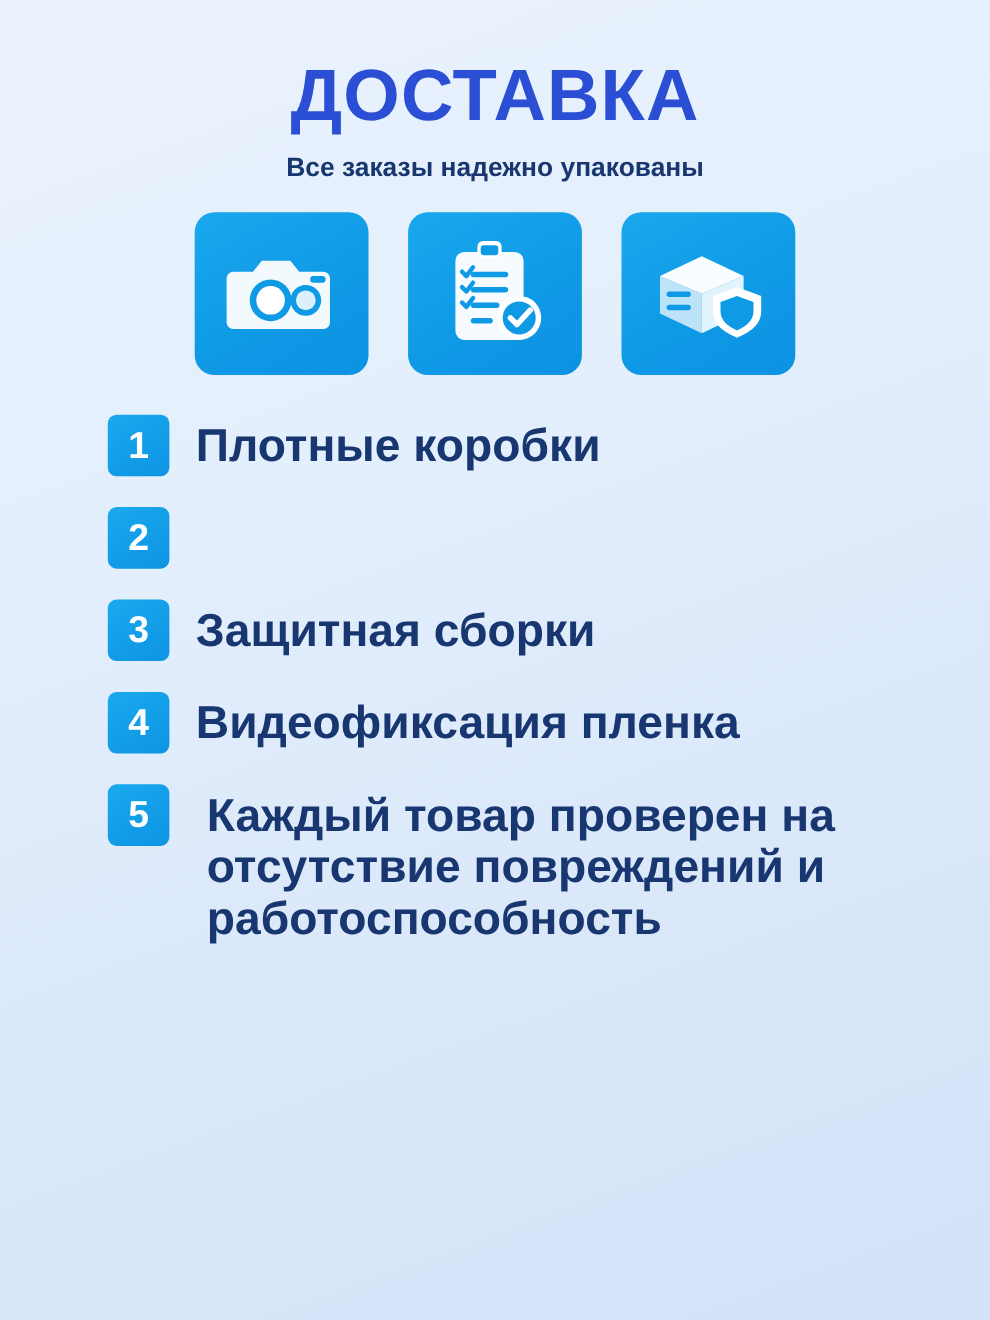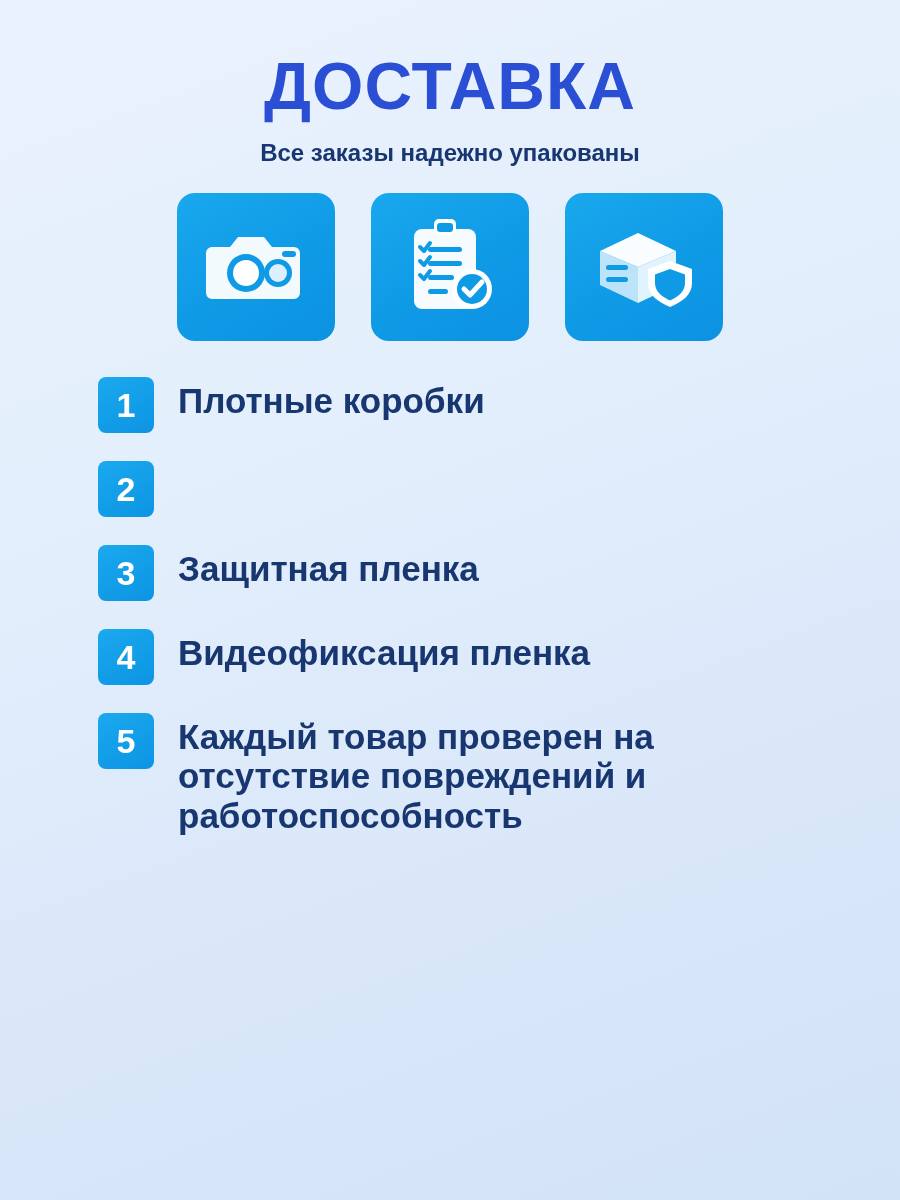--- a/index.html
+++ b/index.html
@@ -71,29 +71,30 @@
     background: linear-gradient(150deg, #1aa9ee 0%, #0d94e3 100%);
     color: #ffffff;
     font-size: 34px;
     font-weight: bold;
     display: flex;
     align-items: center;
     justify-content: center;
     margin-right: 24px;
   }
   .item-label {
-    font-size: 35px;
+    font-size: 42px;
     font-weight: bold;
     color: #18366f;
     line-height: 1.12;
     padding-top: 4px;
     max-width: 660px;
   }
   .list-item.multiline .item-label {
     max-width: 640px;
+    margin-left: 10px;
   }
 </style>
 </head>
 <body>
 
 <div class="page">
 
   <h1 class="title">ДОСТАВКА</h1>
   <h2 class="subtitle">Все заказы надежно упакованы</h2>
 
@@ -154,21 +155,21 @@
       <div class="num">1</div>
       <div class="item-label">Плотные коробки</div>
     </div>
 
     <div class="list-item">
       <div class="num">2</div>
     </div>
 
     <div class="list-item">
       <div class="num">3</div>
-      <div class="item-label">Защитная пленка</div>
+      <div class="item-label">Защитная сборки</div>
     </div>
 
     <div class="list-item">
       <div class="num">4</div>
       <div class="item-label">Видеофиксация пленка</div>
     </div>
 
     <div class="list-item multiline">
       <div class="num">5</div>
       <div class="item-label">Каждый товар проверен на отсутствие повреждений и работоспособность</div>

